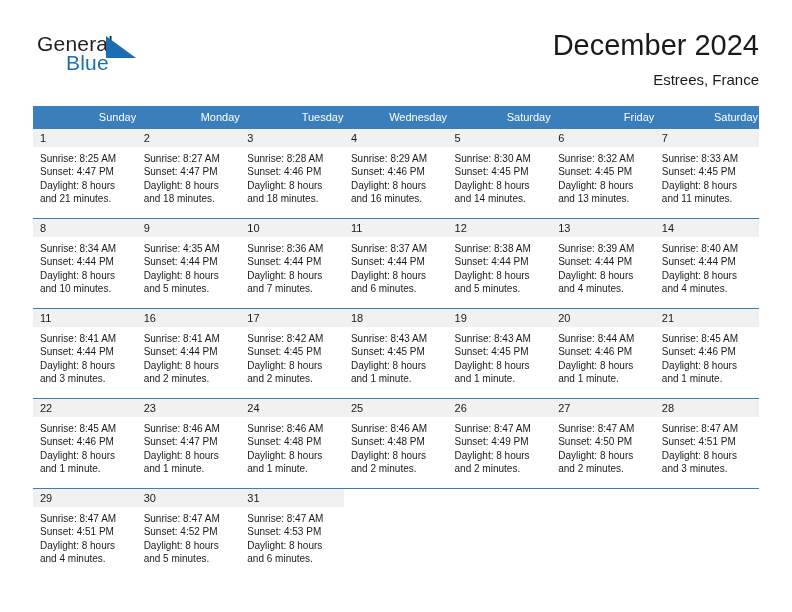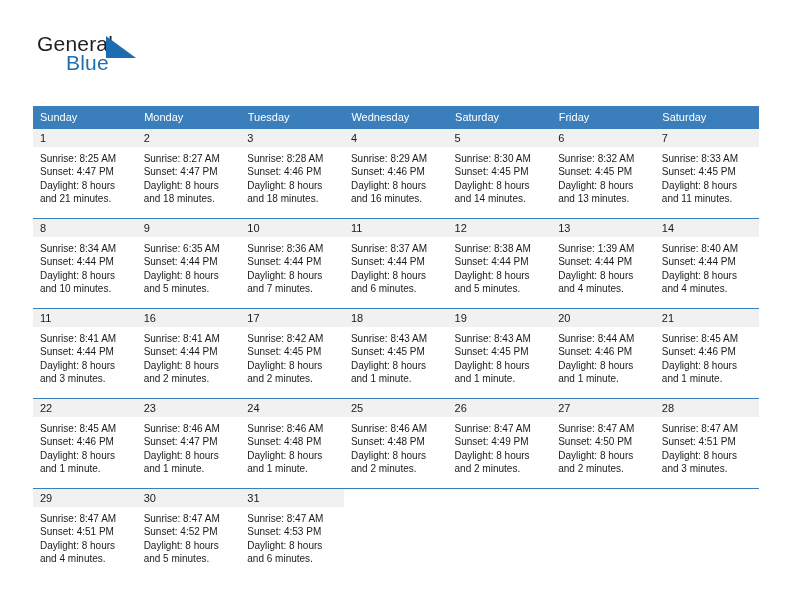--- a/index.html
+++ b/index.html
@@ -91,21 +91,21 @@
     top: 106px;
     width: 726px;
     border-collapse: collapse;
     table-layout: fixed;
   }
   .calendar th {
     background: #3b7ebc;
     color: #ffffff;
     font-size: 11px;
     font-weight: normal;
-    text-align: left;
+    text-align: right;
     padding: 5px 0 5px 7px;
     height: 18px;
     box-sizing: border-box;
     border-right: 1px solid #3b7ebc;
   }
   .calendar td {
     vertical-align: top;
     padding: 0;
     width: 103.71px;
     border-top: 1px solid #3b7ebc;
@@ -147,20 +147,22 @@
 
   <div class="header">
 
     <div class="brand">
       <span class="brand-general">General</span>
       <span class="brand-flag"></span>
       <span class="brand-blue">Blue</span>
     </div>
 
     <div class="title-block">
+      <div class="cal-title">December 2024</div>
+      <div class="cal-subtitle">Estrees, France</div>
     </div>
 
   </div>
 
   <table class="calendar">
     <thead>
       <tr>
         <th>Sunday</th>
         <th>Monday</th>
         <th>Tuesday</th>
@@ -259,21 +261,21 @@
                 <div>Sunset: 4:44 PM</div>
                 <div>Daylight: 8 hours</div>
                 <div>and 10 minutes.</div>
               </div>
             </div>
           </td>
           <td>
             <div class="cell-inner">
               <div class="daynum">9</div>
               <div class="details">
-                <div>Sunrise: 6:35 AM</div>
+                <div>Sunrise: 4:35 AM</div>
                 <div>Sunset: 4:44 PM</div>
                 <div>Daylight: 8 hours</div>
                 <div>and 5 minutes.</div>
               </div>
             </div>
           </td>
           <td>
             <div class="cell-inner">
               <div class="daynum">10</div>
               <div class="details">
@@ -303,21 +305,21 @@
                 <div>Sunset: 4:44 PM</div>
                 <div>Daylight: 8 hours</div>
                 <div>and 5 minutes.</div>
               </div>
             </div>
           </td>
           <td>
             <div class="cell-inner">
               <div class="daynum">13</div>
               <div class="details">
-                <div>Sunrise: 1:39 AM</div>
+                <div>Sunrise: 8:39 AM</div>
                 <div>Sunset: 4:44 PM</div>
                 <div>Daylight: 8 hours</div>
                 <div>and 4 minutes.</div>
               </div>
             </div>
           </td>
           <td>
             <div class="cell-inner">
               <div class="daynum">14</div>
               <div class="details">

